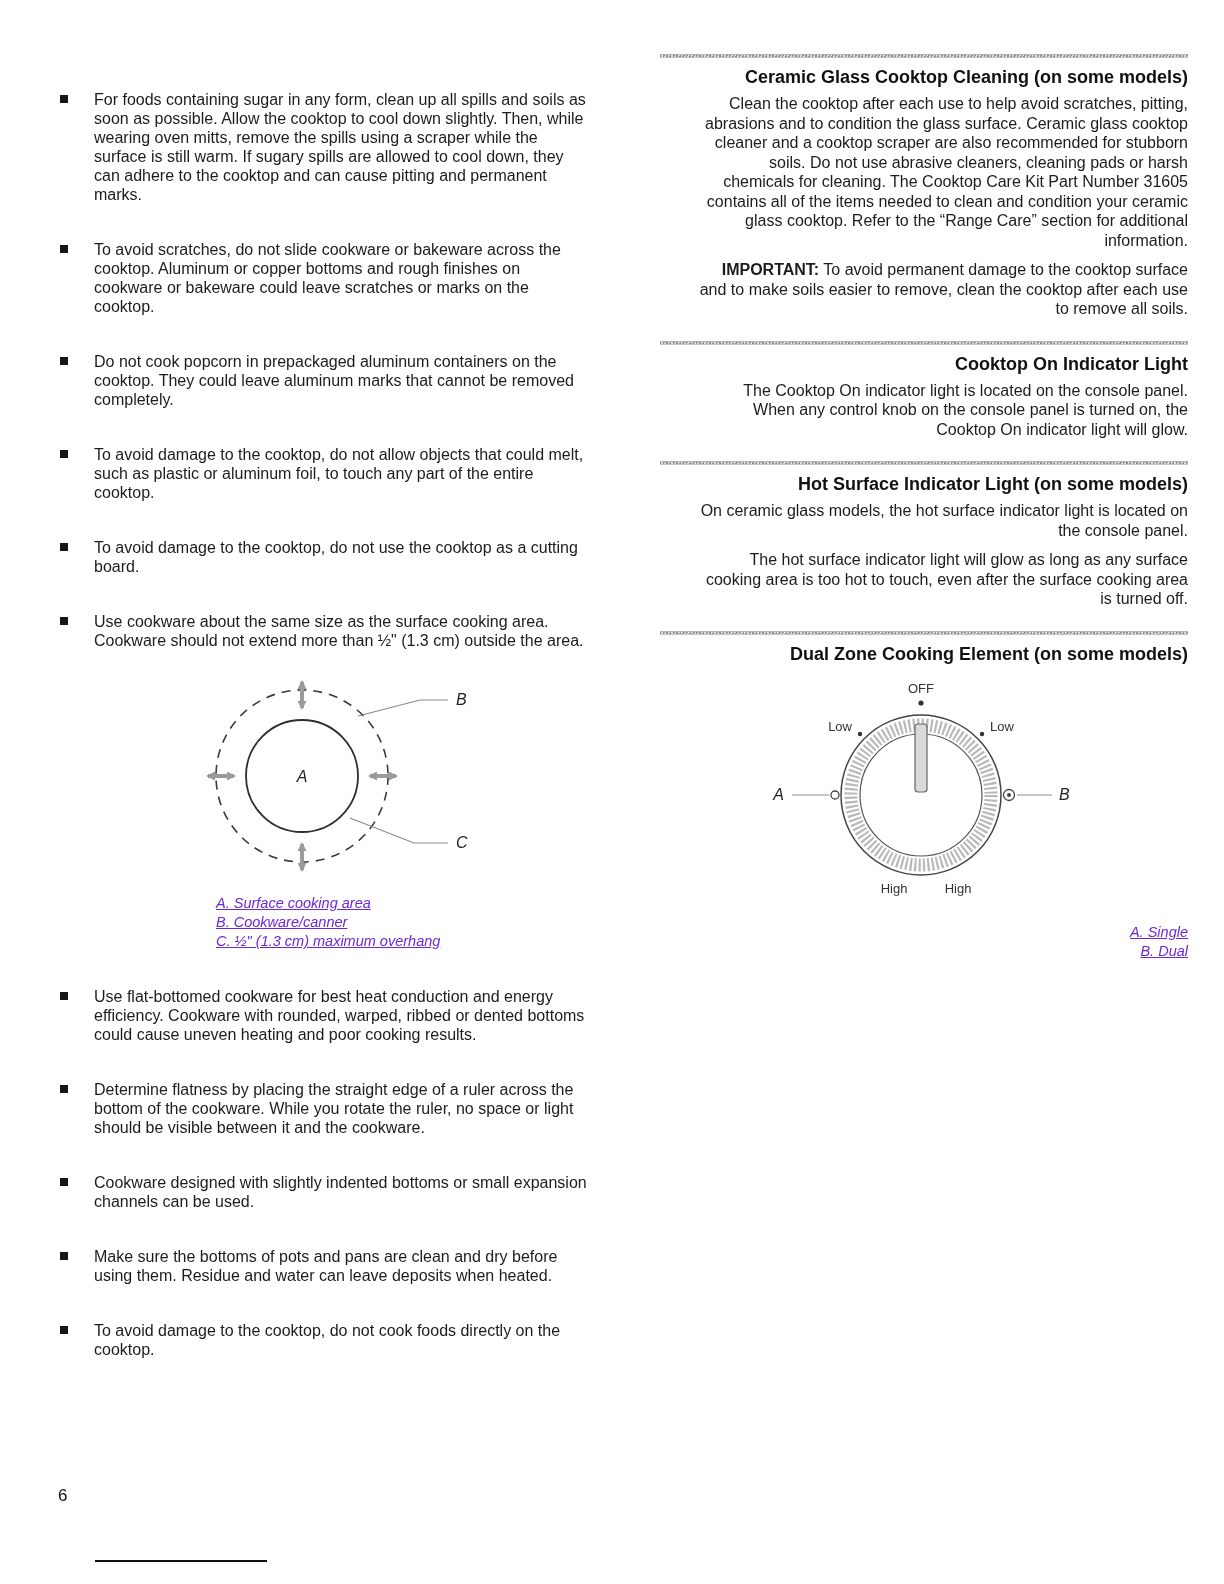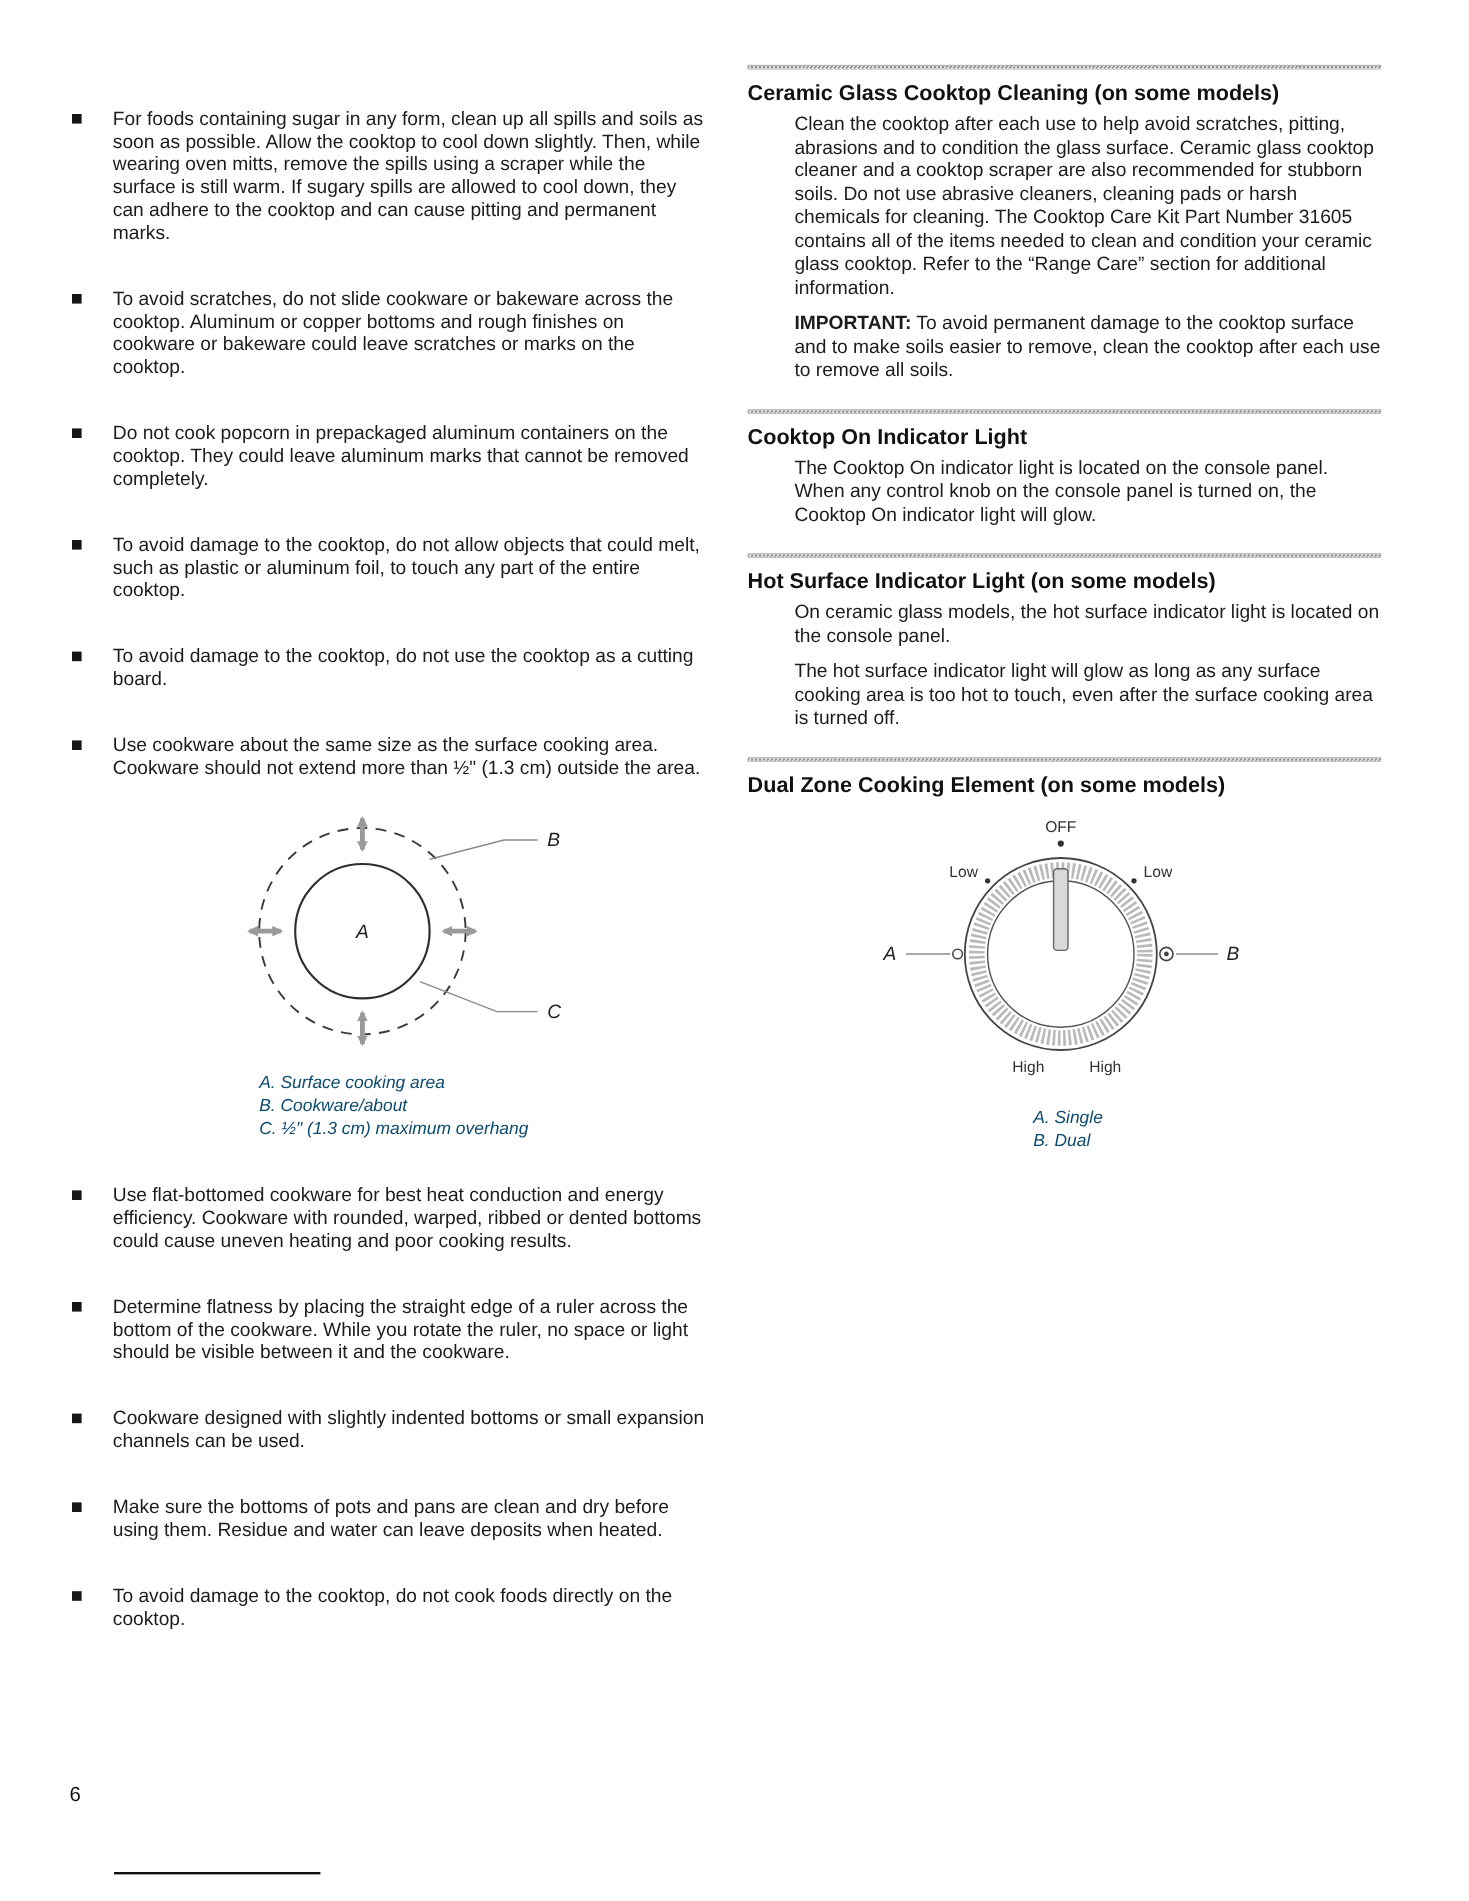--- a/index.html
+++ b/index.html
@@ -4,21 +4,21 @@
 <style>
   * { margin: 0; padding: 0; box-sizing: border-box; }
   html, body { background: #ffffff; }
   body {
     width: 1224px; height: 1584px; position: relative;
     font-family: "Liberation Sans", sans-serif;
     color: #1c1c1c;
   }
   .col { position: absolute; top: 54px; }
   .col-left  { left: 60px;  width: 532px; }
-  .col-right { left: 623px; width: 528px; }
+  .col-right { left: 660px; width: 528px; text-align: right; }
 
   ul.bullets { list-style: none; }
   li.bullet { display: flex; margin-bottom: 9px; margin-top: 36px; }
   .bullet-marker { flex: 0 0 34px; padding-top: 5px; }
   .bullet-marker::before {
     content: ""; display: block; width: 8px; height: 8px; background: #161616;
   }
   .bullet-text { flex: 1; font-size: 16px; line-height: 19px; }
 
   section { margin-bottom: 22px; }
@@ -31,21 +31,21 @@
   p  { font-size: 16px; line-height: 19.5px; margin-bottom: 10px; margin-left: 39px; }
   p.important strong { font-weight: bold; }
 
   figure { margin: 12px 0 8px; }
   figure svg { display: block; font-family: inherit; }
   .fig1 svg { margin-left: 92px; }
   .fig2 svg { margin-left: 86px; }
   .fig-captions { margin-top: 4px; }
   .fig1 .fig-captions { margin-left: 156px; }
   .fig2 .fig-captions { margin-left: 238px; }
-  .cap { font-style: italic; font-size: 14.5px; line-height: 19px; color: #0c4a6e; }
+  .cap { font-style: italic; font-size: 14.5px; line-height: 19px; color: #6d28d9; text-decoration: underline; }
 
   .page-number {
     position: absolute; left: 58px; top: 1486px;
     font-size: 17px; color: #111;
   }
   .footer-mark {
     position: absolute; left: 95px; top: 1560px;
     width: 172px; height: 2px; background: #111;
   }
 </style>
@@ -99,21 +99,21 @@
           <line x1="218" y1="114" x2="244" y2="114" marker-start="url(#ah)" marker-end="url(#ah)"></line>
         </g>
         <polyline points="206,54 268,38 296,38" fill="none" stroke="#8a8a8a" stroke-width="1.2"></polyline>
         <polyline points="198,156 262,181 296,181" fill="none" stroke="#8a8a8a" stroke-width="1.2"></polyline>
         <text x="150" y="120" text-anchor="middle" font-size="16" font-style="italic" fill="#222">A</text>
         <text x="304" y="43" font-size="16" font-style="italic" fill="#222">B</text>
         <text x="304" y="186" font-size="16" font-style="italic" fill="#222">C</text>
       </svg>
       <figcaption class="fig-captions">
         <div class="cap">A. Surface cooking area</div>
-        <div class="cap">B. Cookware/about</div>
+        <div class="cap">B. Cookware/canner</div>
         <div class="cap">C. ½" (1.3 cm) maximum overhang</div>
       </figcaption>
     </figure>
 
     <ul class="bullets">
       <li class="bullet">
         <span class="bullet-marker"></span>
         <span class="bullet-text">Use flat-bottomed cookware for best heat conduction and energy efficiency. Cookware with rounded, warped, ribbed or dented bottoms could cause uneven heating and poor cooking results.</span>
       </li>
       <li class="bullet">

